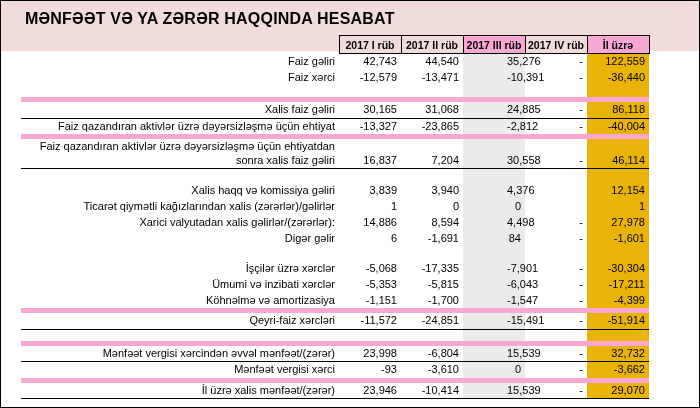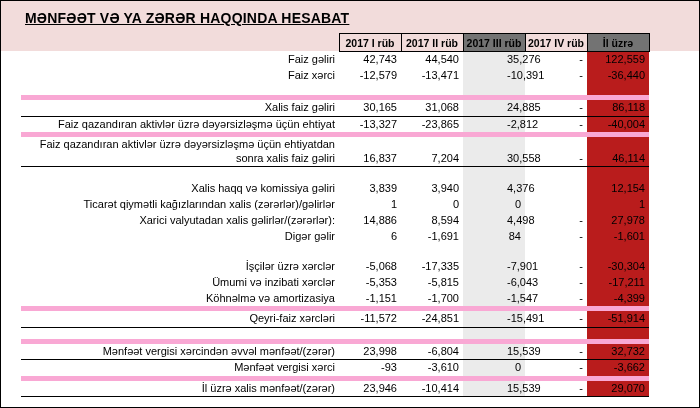--- a/index.html
+++ b/index.html
@@ -20,25 +20,24 @@
     top: 0; left: 0;
     width: 100%;
     height: 50px;
     background: #f2dcdb;
   }
 
   .content { position: relative; }
 
   .title {
     padding: 9px 0 0 24px;
-    font-size: 14px;
+    font-size: 16px;
     font-weight: bold;
     color: #000;
     letter-spacing: 0.2px;
-    text-decoration: underline;
   }
 
   table.pl {
     border-collapse: collapse;
     table-layout: fixed;
     margin: 7px 0 4px 20px;
     width: 628px;
     font-size: 11px;
     color: #000;
   }
@@ -49,33 +48,33 @@
   th.hd {
     border: 1px solid #000;
     background: #f2dcdb;
     font-weight: bold;
     font-size: 10.5px;
     text-align: center;
     height: 18px;
     padding: 1px 2px;
     white-space: nowrap;
   }
-  th.hd.gray { background: #737373; }
+  th.hd.gray { background: #f9a8d4; }
   th.lbl-h { border: none; background: transparent; }
 
   td {
     height: 16px;
     padding: 1px 4px;
     line-height: 13.5px;
     vertical-align: middle;
   }
   td.lbl { text-align: right; padding-left: 2px; }
   td.num { text-align: right; white-space: nowrap; }
   td.c3  { background: #ebebeb; padding-left: 44px; }
-  td.c5  { background: #b91c1c; text-align: right; }
+  td.c5  { background: #eab308; text-align: right; }
 
   tr.total td, tr.total2 td {
     font-weight: normal;
     border-top: 5px solid #f9a8d4;
     border-bottom: 1px solid #000;
   }
   tr.total2 td { vertical-align: bottom; }
 
   tr.spacer td { height: 14px; }
 </style>

